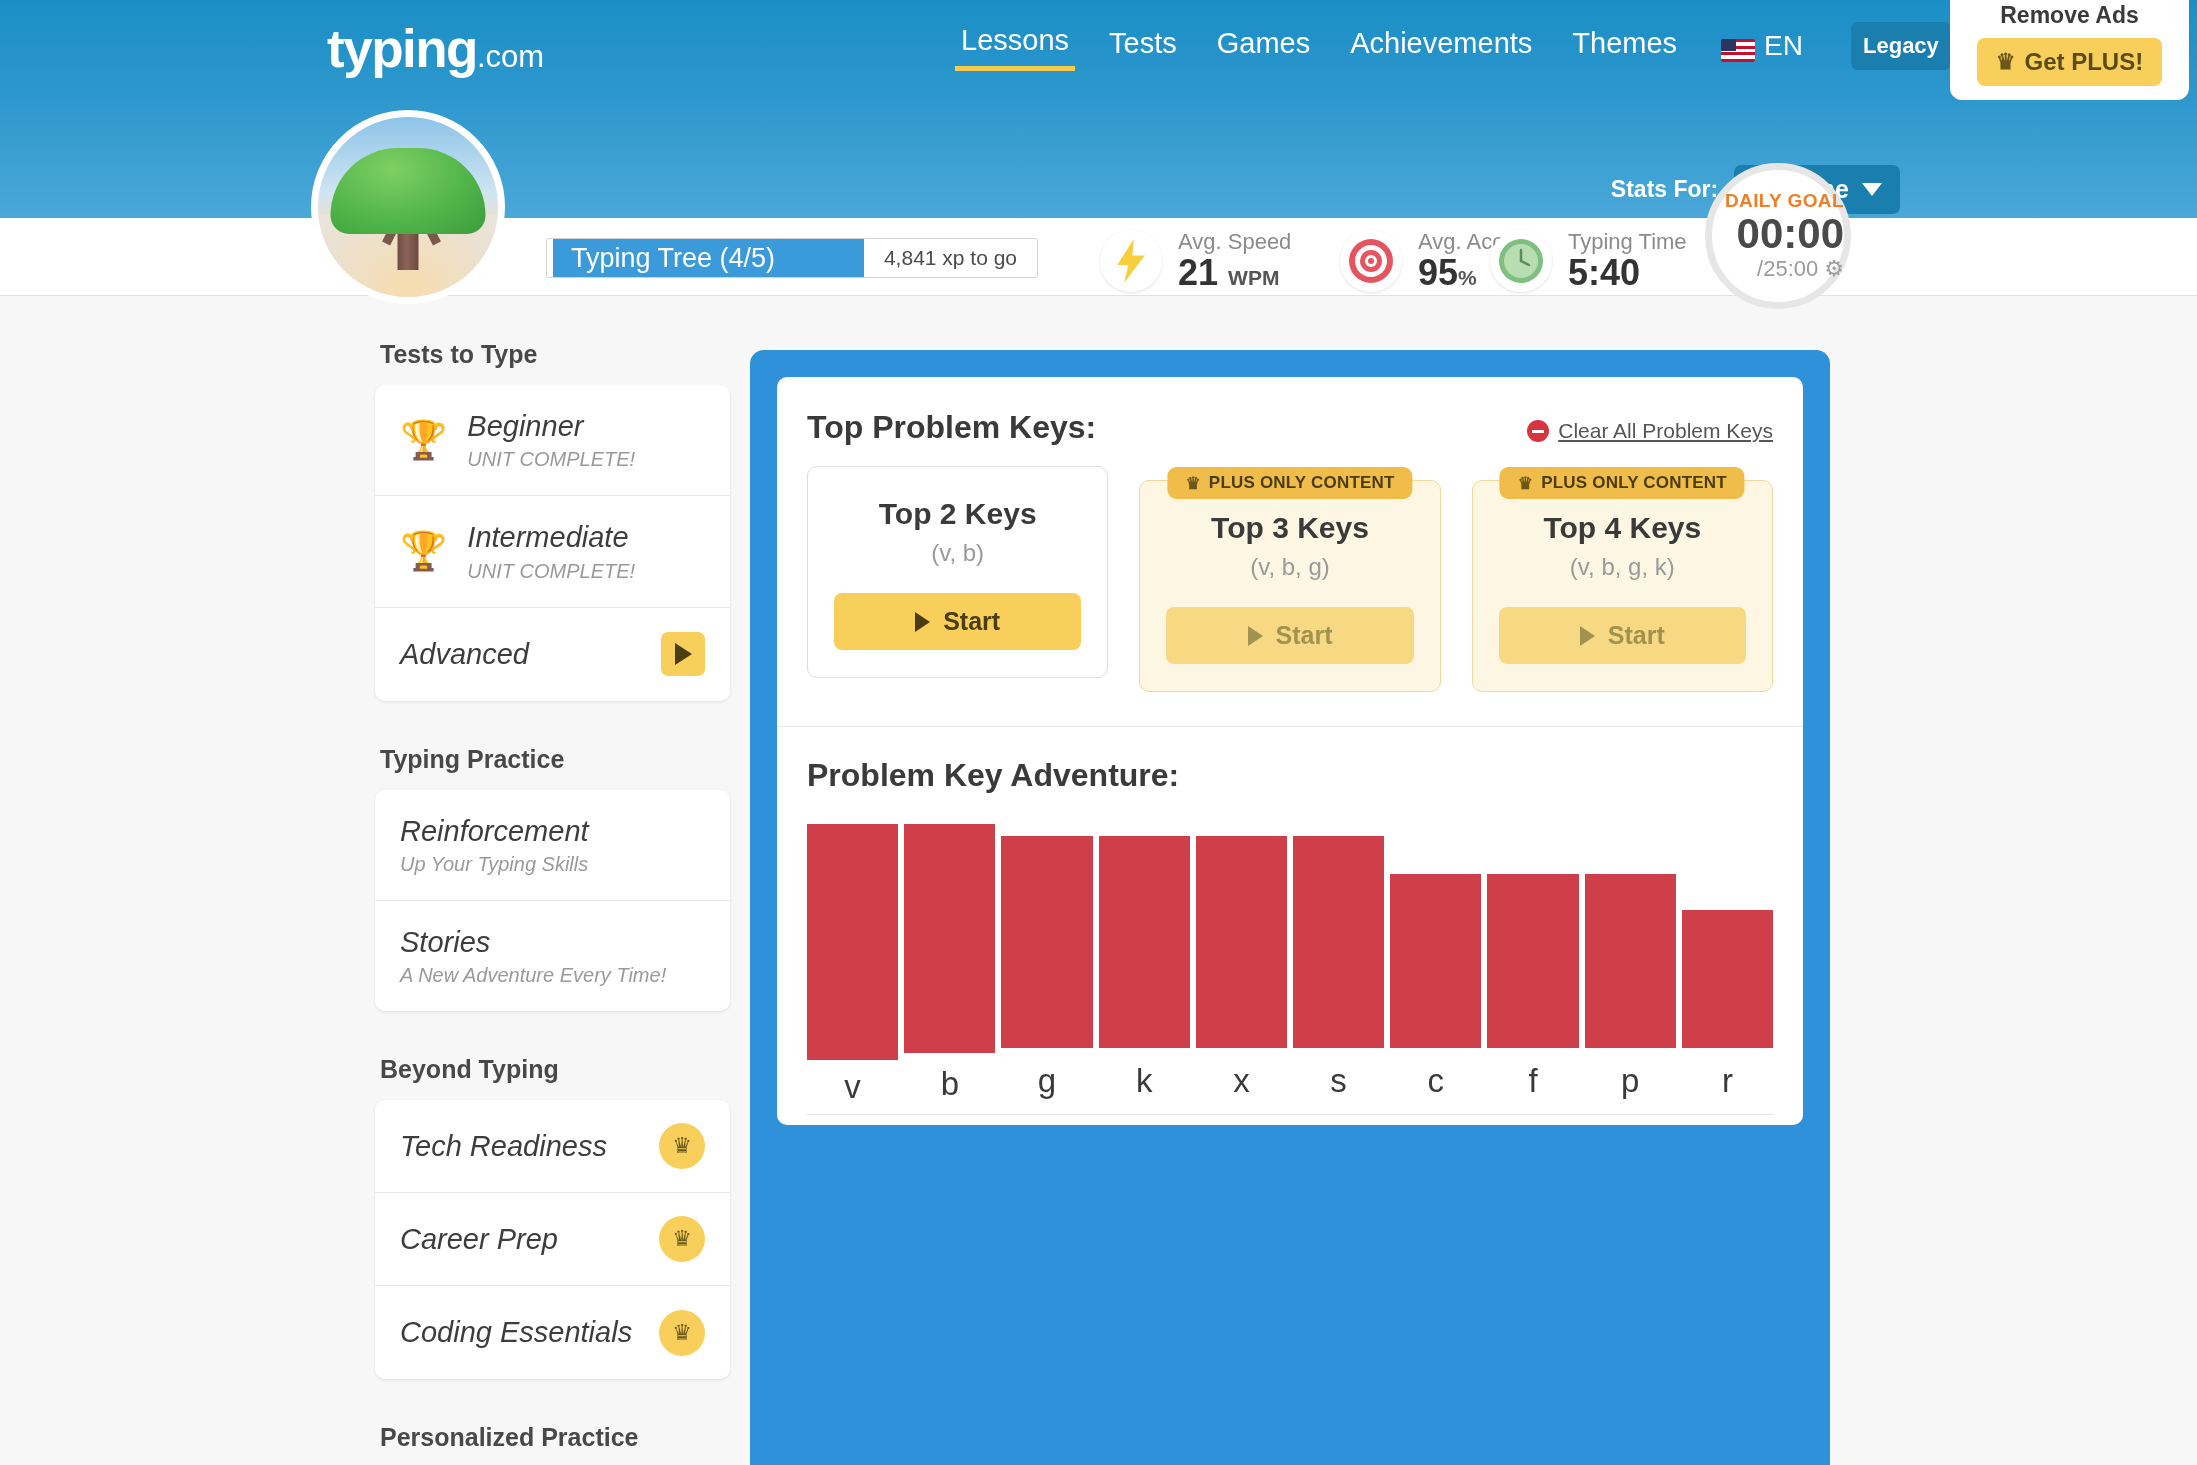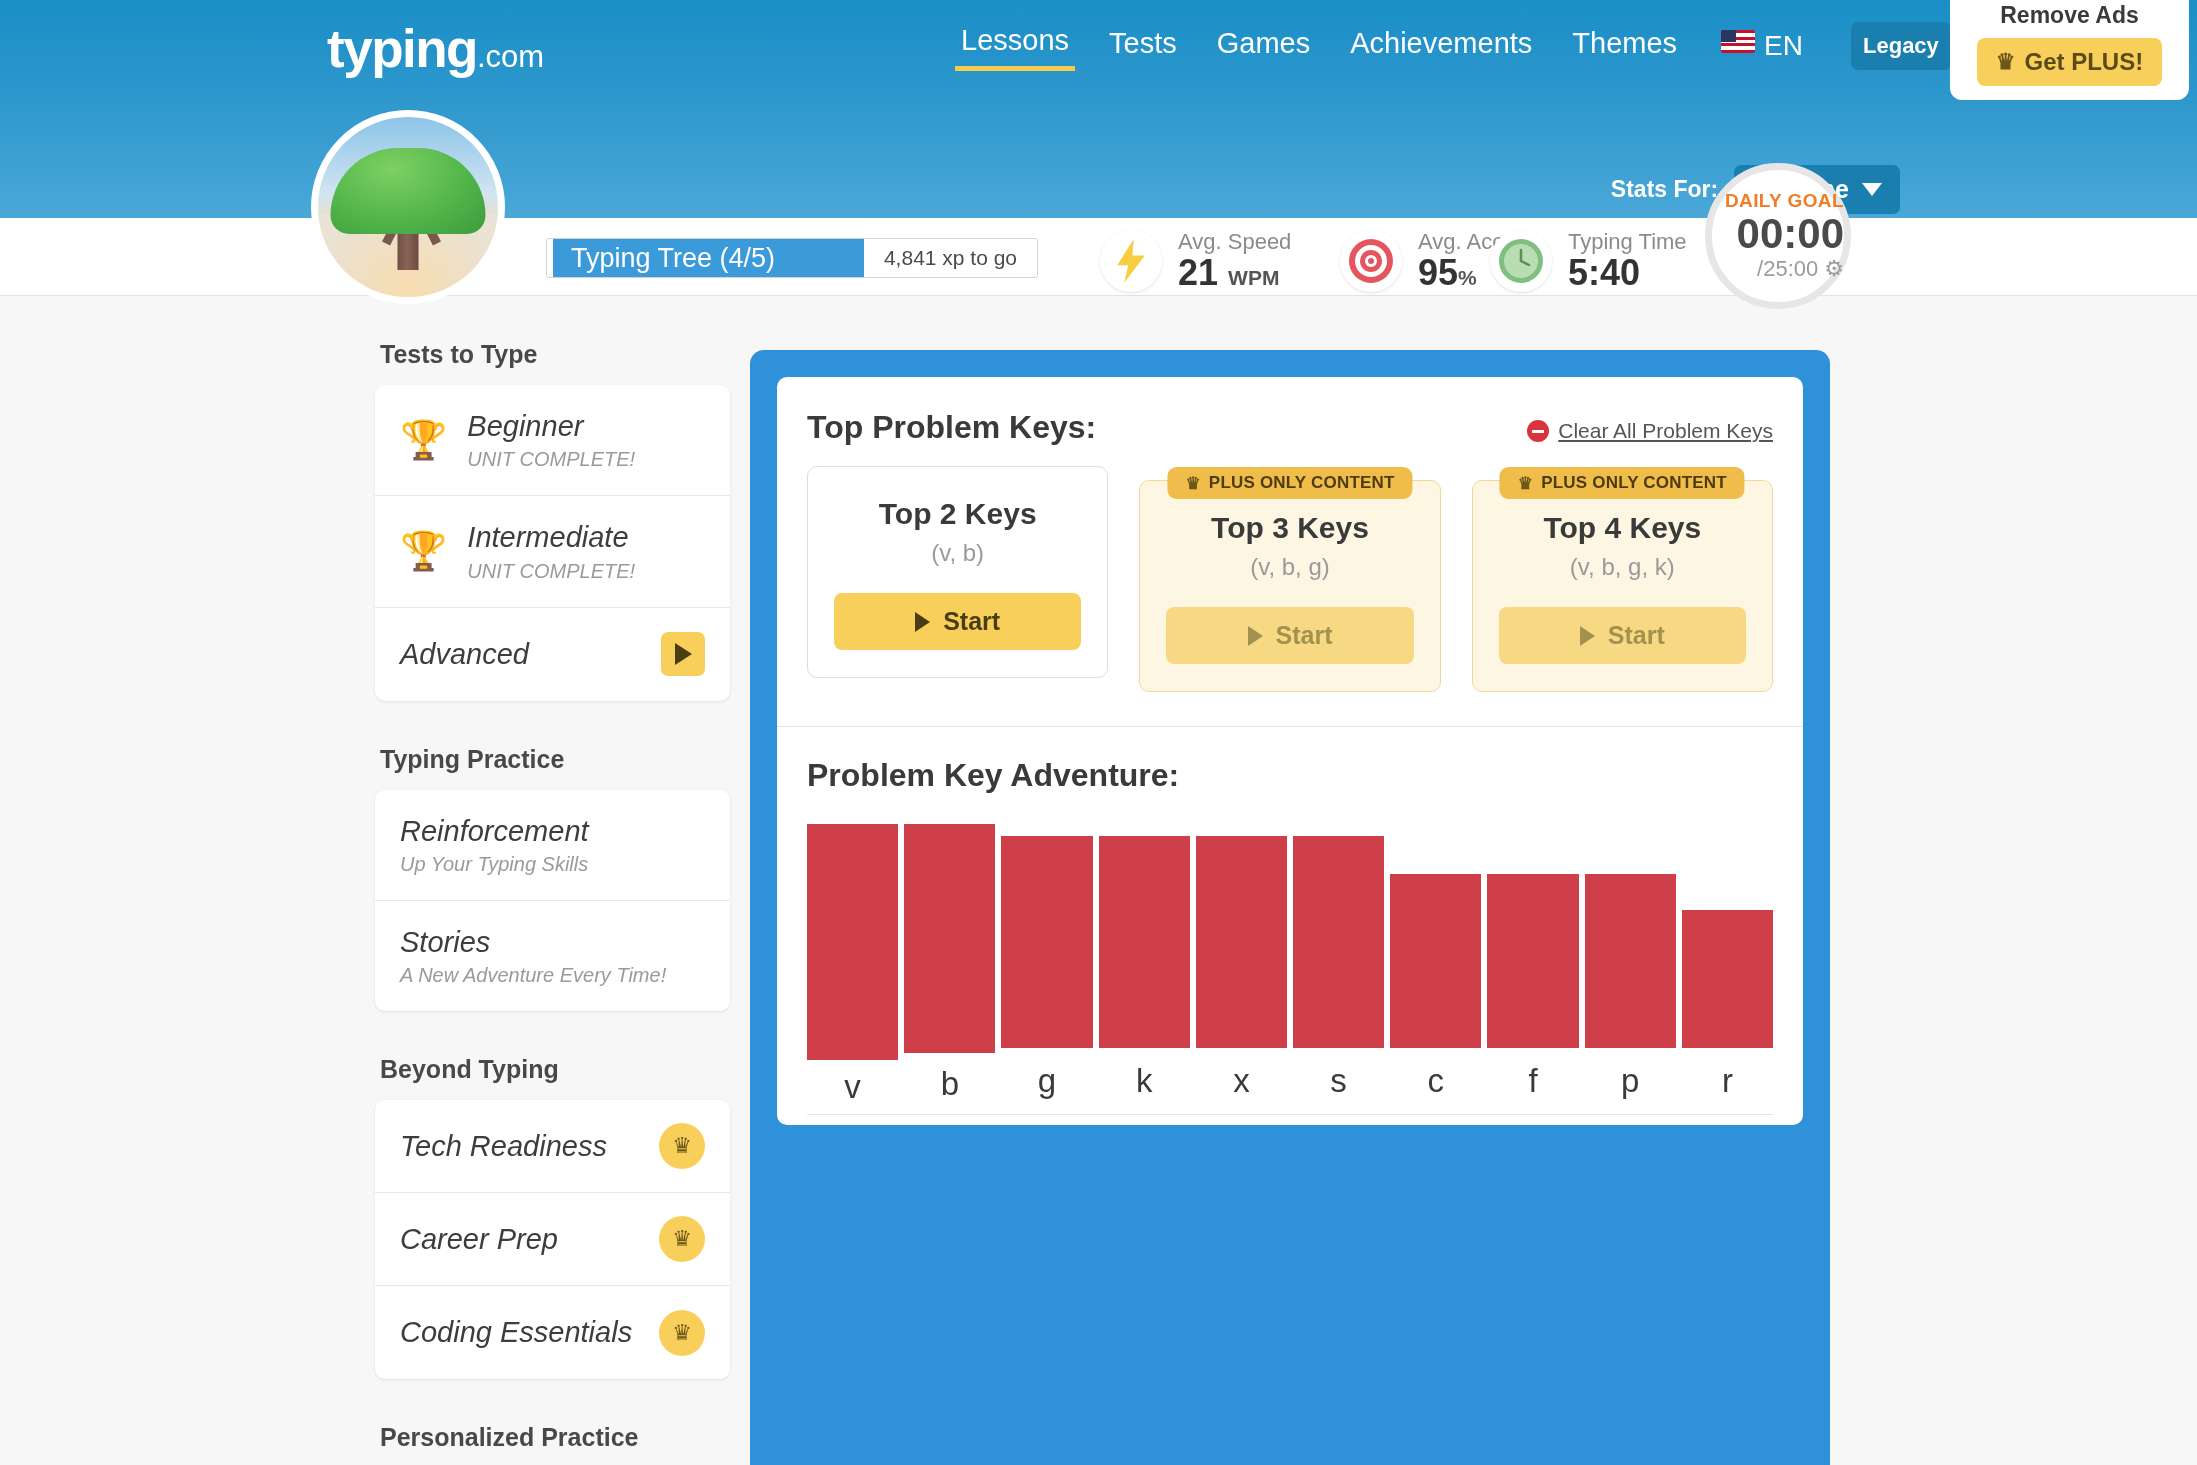--- a/index.html
+++ b/index.html
@@ -24,21 +24,21 @@
   .nav-links {
     position: absolute; left: 955px; top: 20px;
     display: flex; align-items: center; gap: 28px;
   }
   .nav-link {
     font-size: 29px; color: #ffffff; padding: 4px 6px 9px 6px;
     text-decoration: none; white-space: nowrap;
   }
   .nav-link.active { border-bottom: 5px solid #f5cb4e; font-weight: 500; }
   .nav-lang {
-    display: flex; align-items: flex-start; gap: 9px;
+    display: flex; align-items: flex-end; gap: 9px;
     font-size: 28px; color: #fff; margin-left: 10px;
   }
   .flag-icon {
     width: 34px; height: 23px; border-radius: 2px; display: inline-block;
     background:
       repeating-linear-gradient(180deg, #c8102e 0 3.3px, #fff 3.3px 6.6px);
     position: relative; overflow: hidden;
   }
   .flag-icon::before {
     content: ""; position: absolute; left: 0; top: 0; width: 15px; height: 12px;

